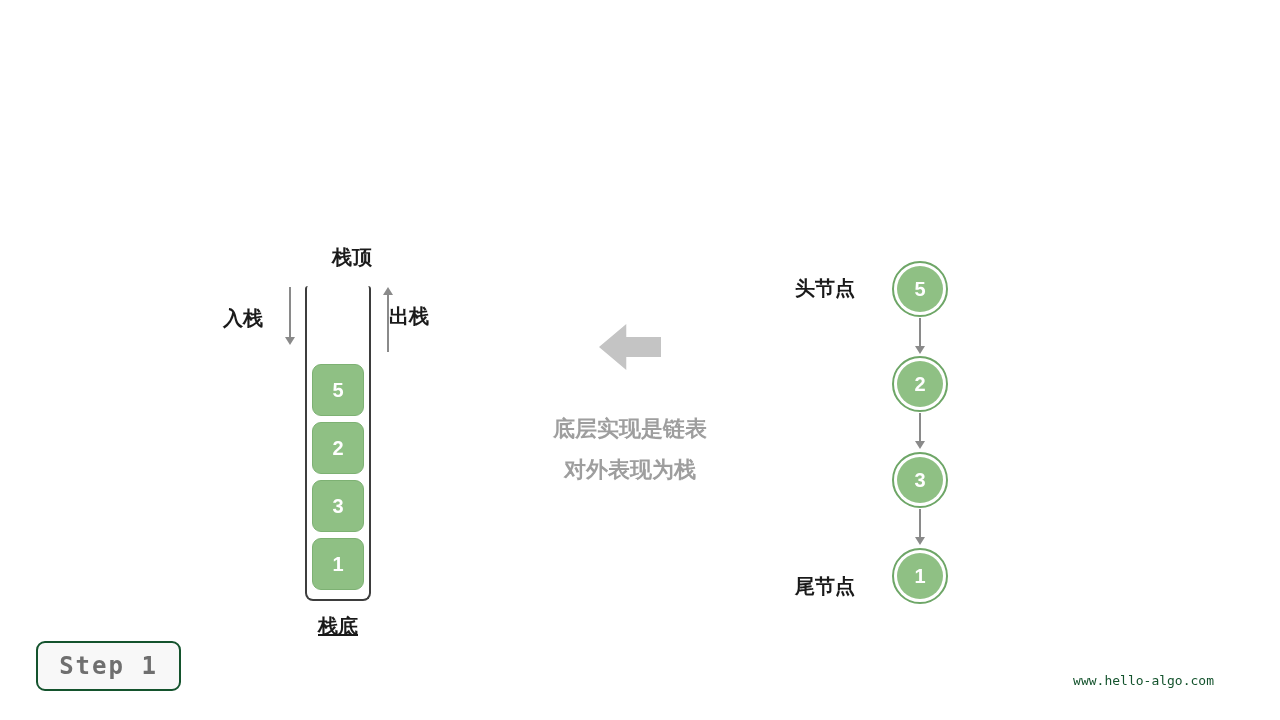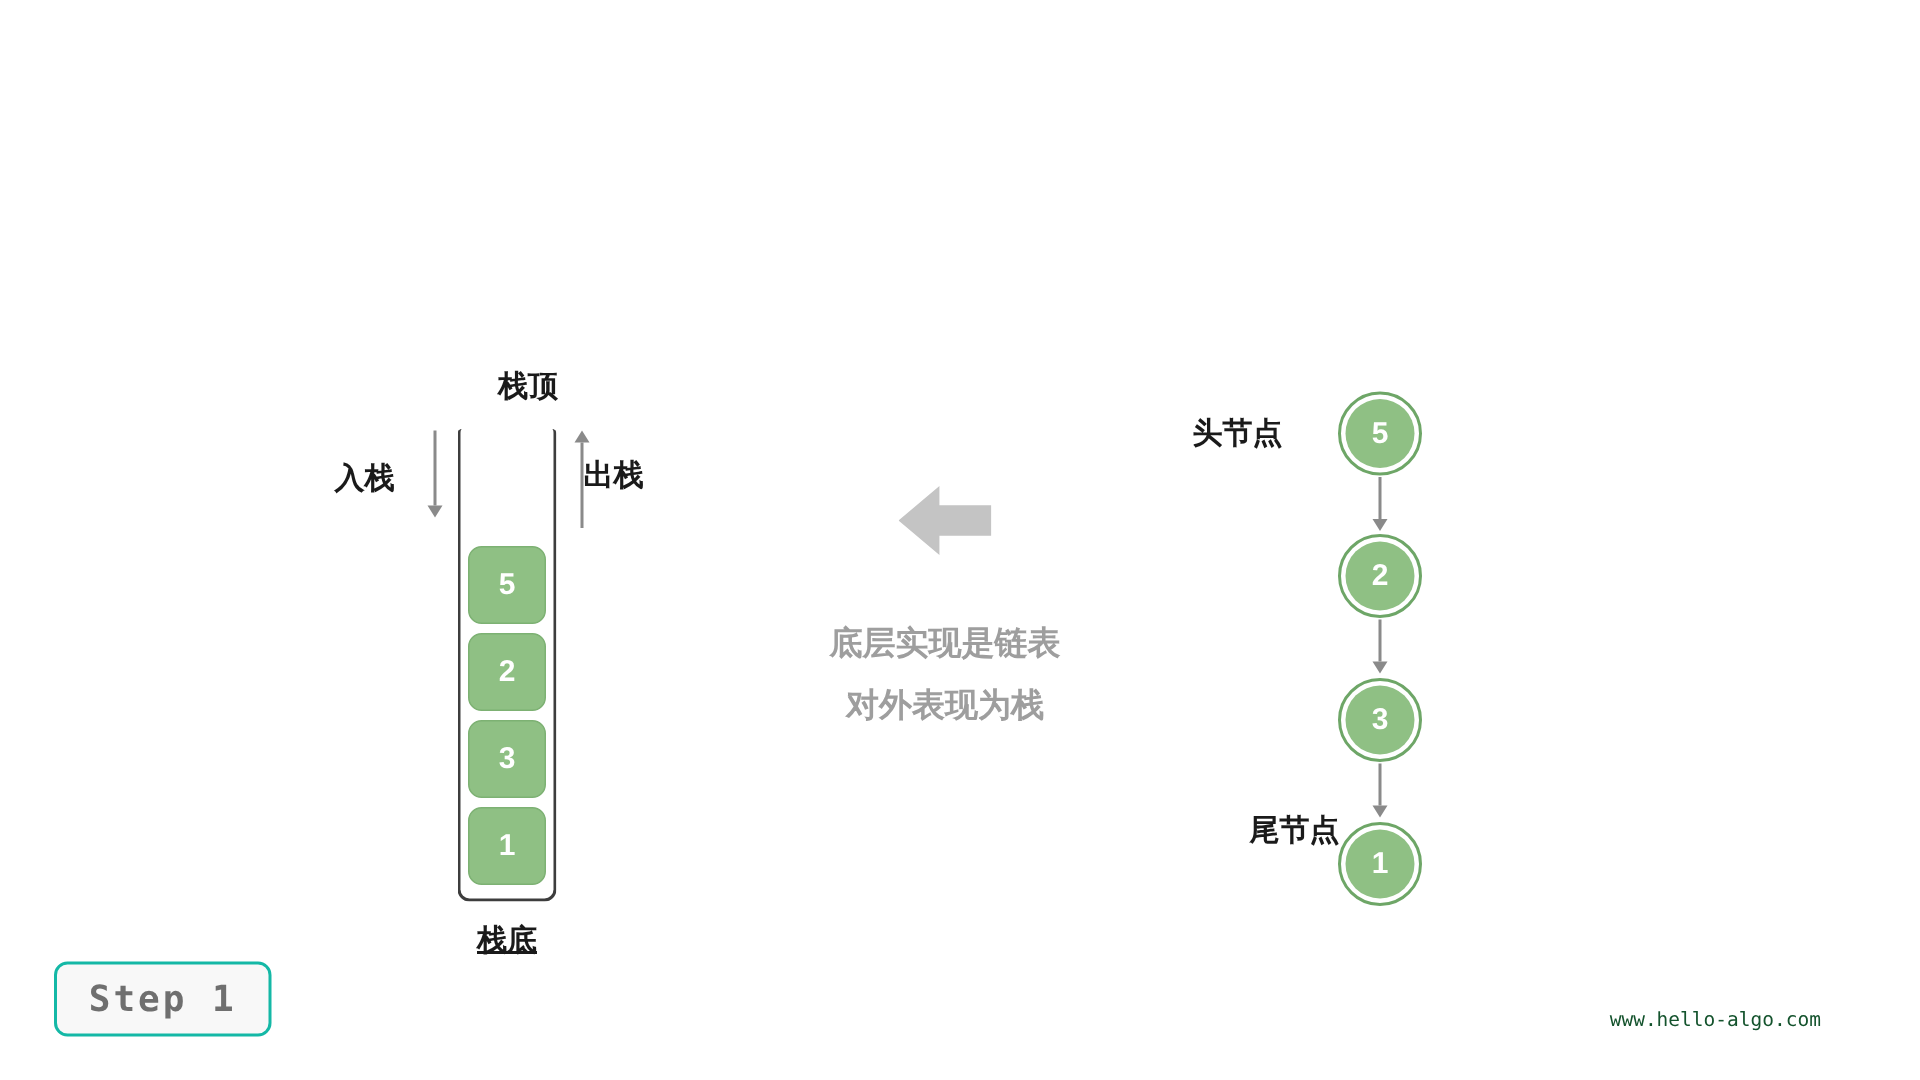--- a/index.html
+++ b/index.html
@@ -138,30 +138,30 @@
   }
   .node-0 { top: 261px; }
   .node-1 { top: 356px; }
   .node-2 { top: 452px; }
   .node-3 { top: 548px; }
   .conn-0 { left: 919px; top: 318px; height: 28px; }
   .conn-1 { left: 919px; top: 413px; height: 28px; }
   .conn-2 { left: 919px; top: 509px; height: 28px; }
 
   .head-label { left: 795px; top: 275px; }
-  .tail-label { left: 795px; top: 540px; margin-left: 38px; }
+  .tail-label { left: 795px; top: 573px; }
 
   
   .step-badge {
     position: absolute;
     left: 36px;
     top: 641px;
     width: 145px;
     height: 50px;
-    border: 2px solid #14b8a6;
+    border: 2px solid #14532d;
     border-radius: 9px;
     background: #f8f8f8;
     box-sizing: border-box;
     color: #6f6f6f;
     font-family: "DejaVu Sans Mono", monospace;
     font-size: 24px;
     font-weight: 700;
     letter-spacing: 2px;
     display: flex;
     align-items: center;

